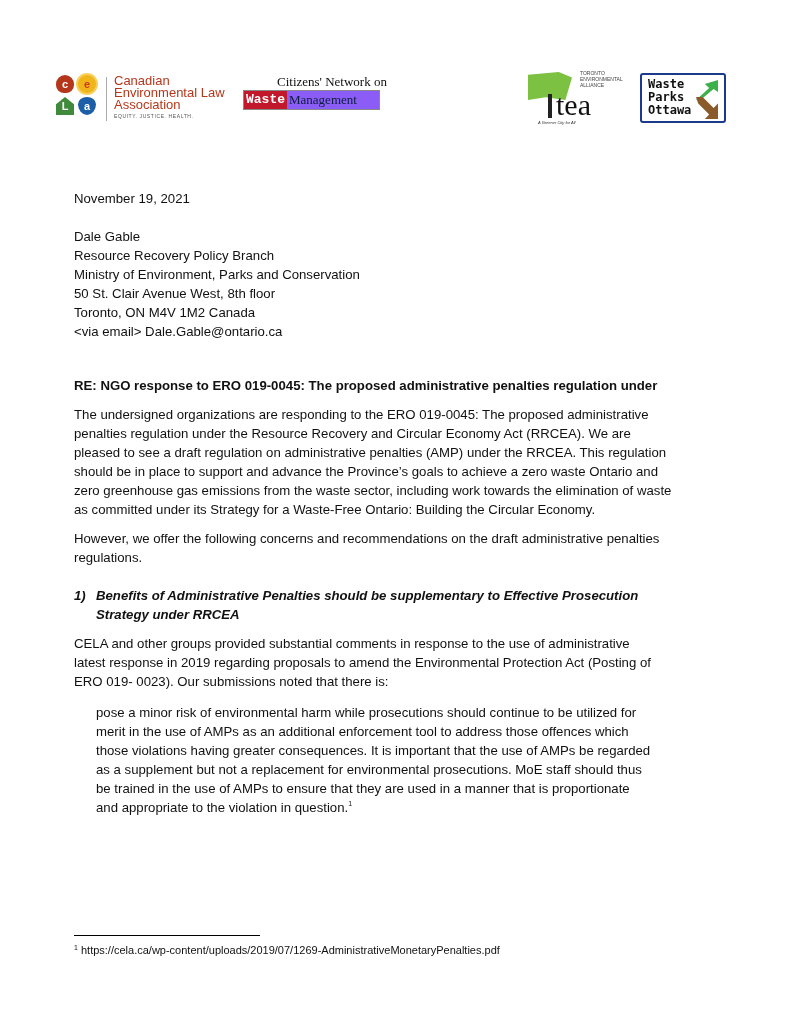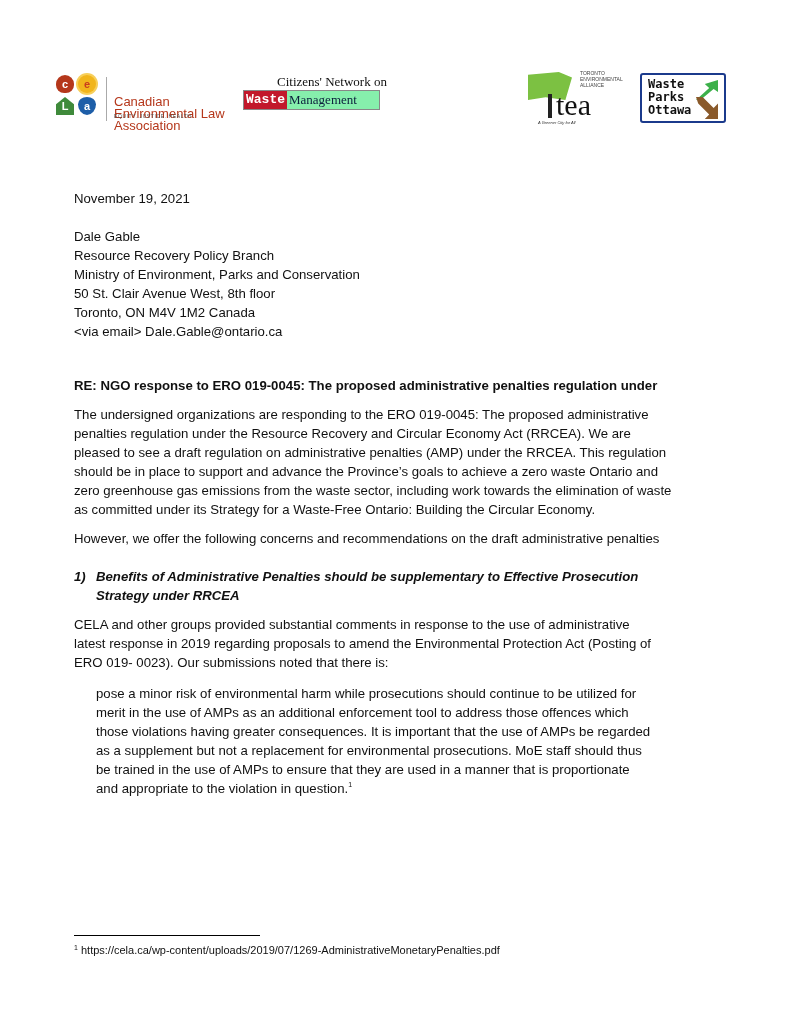--- a/index.html
+++ b/index.html
@@ -13,30 +13,30 @@
   .cela-icons { position: absolute; left: 0; top: 0; width: 44px; height: 44px; }
   .cela-ico { position: absolute; width: 18px; height: 18px; color: #fff;
               font: bold 11px "Liberation Sans", sans-serif; text-align: center; line-height: 18px; }
   .ico-c { left: 0; top: 0; background: #b5371b; border-radius: 50% 50% 45% 45%; }
   .ico-e { left: 22px; top: 0; background: #f1b51c; border-radius: 50%; color: #c93c1e;
            box-shadow: 0 0 0 2px #f7cf5a; }
   .ico-l { left: 0; top: 22px; background: #3f8a3b; clip-path: polygon(50% 0, 100% 40%, 100% 100%, 0 100%, 0 40%); }
   .ico-a { left: 22px; top: 22px; background: #1d5ea8; border-radius: 50% 50% 50% 50% / 40% 40% 60% 60%; }
   .cela-divider { position: absolute; left: 50px; top: 2px; width: 1px; height: 44px; background: #aaa; }
   .cela-name { position: absolute; left: 58px; top: 0; color: #b5371b;
-               font: 13px/12px "Liberation Sans", sans-serif; margin-top: 21px; }
+               font: 13px/12px "Liberation Sans", sans-serif; }
   .cela-tag { position: absolute; left: 58px; top: 38px; color: #555; font: 5px "Liberation Sans", sans-serif;
               letter-spacing: 0.6px; }
 
   
   .cnwm { left: 243px; top: 3px; width: 137px; height: 40px; }
   .cnwm-top { font: 13px/17px "Liberation Serif", serif; color: #111; white-space: nowrap; margin-left: 34px; }
   .cnwm-bottom { display: flex; height: 18px; border: 1px solid #888; }
   .cnwm-waste { background: #c2182b; color: #fff; font: bold 13px/18px "Liberation Mono", monospace; padding: 0 2px; }
-  .cnwm-mgmt { background: #86efac; color: #0b1e3c; font: 13px/18px "Liberation Serif", serif; flex: 1; padding-left: 2px; }
+  .cnwm-mgmt { background: #8b5cf6; color: #0b1e3c; font: 13px/18px "Liberation Serif", serif; flex: 1; padding-left: 2px; }
 
   
   .hej { left: 400px; top: 6px; width: 120px; height: 44px; }
   .hej-main { font: 24px/26px "Liberation Sans", sans-serif; white-space: nowrap; }
   .hej-h { color: #d8402f; }
   .hej-bang { color: #d8402f; font-size: 14px; vertical-align: top; }
   .hej-s { color: #1e7aa8; }
   .hej-tag { font: 8px "Liberation Sans", sans-serif; color: #1e7aa8; white-space: nowrap; margin-top: 2px; }
 
   
@@ -145,20 +145,21 @@
     <div class="line">penalties regulation under the Resource Recovery and Circular Economy Act (RRCEA). We are</div>
     <div class="line">pleased to see a draft regulation on administrative penalties (AMP) under the RRCEA.  This regulation</div>
     <div class="line">should be in place to support and advance the Province’s goals to achieve a zero waste Ontario and</div>
     <div class="line">zero greenhouse gas emissions from the waste sector, including work towards the elimination of waste</div>
     <div class="line">as committed under its Strategy for a Waste-Free Ontario: Building the Circular Economy.</div>
   </div>
 
   <div class="gap" style="height:10px"></div>
   <div class="para">
     <div class="line">However, we offer the following  concerns and recommendations on the draft administrative penalties</div>
+    <div class="line">regulations.</div>
   </div>
 
   <div class="h1">
     <span class="h1-num">1)</span>
     <div>
       <div class="line">Benefits of Administrative Penalties should be supplementary to Effective Prosecution</div>
       <div class="line">Strategy under RRCEA</div>
     </div>
   </div>
 

